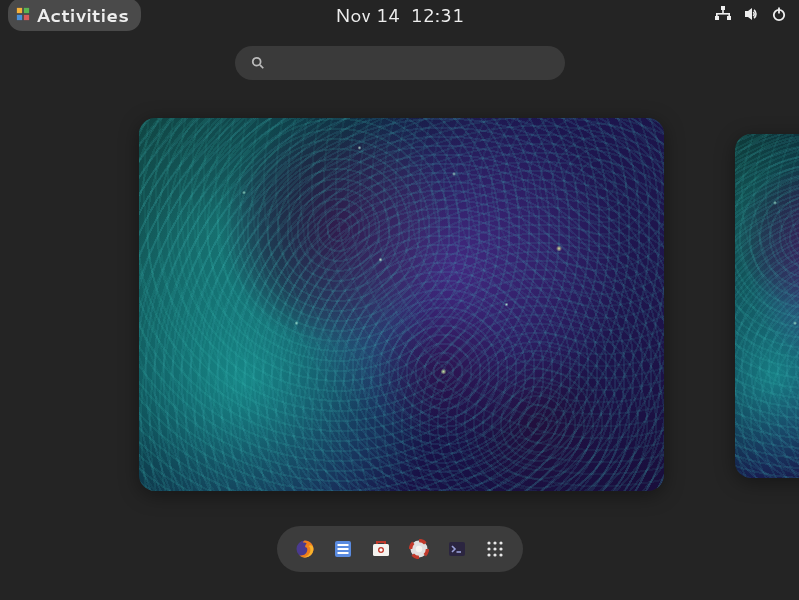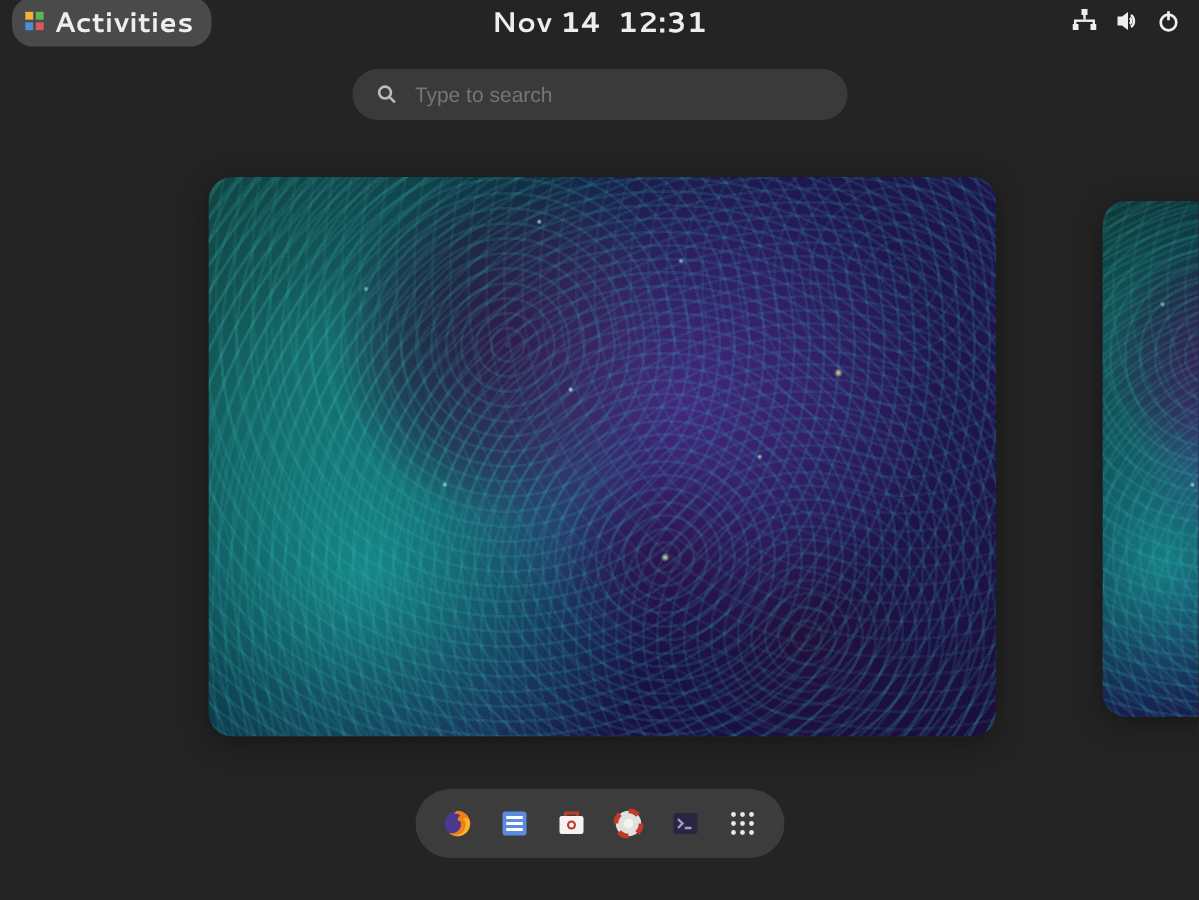--- a/index.html
+++ b/index.html
@@ -21,21 +21,21 @@
     margin-left: 8px;
     display: flex; align-items: center; gap: 6px;
     background: #4a4a4a;
     border-radius: 14px;
     padding: 3px 12px 3px 8px;
     font-weight: 700;
   }
   .activities-btn svg { width: 14px; height: 14px; }
   .clock {
     position: absolute; left: 50%; transform: translateX(-50%);
-    font-weight: 700;
+    font-weight: 400;
   }
   .status-area {
     margin-left: auto; margin-right: 12px;
     display: flex; gap: 12px; align-items: center;
   }
   .status-area svg { width: 16px; height: 16px; fill: #eee; }
 
   
   .searchbar {
     position: absolute; top: 46px; left: 50%; transform: translateX(-50%);
@@ -144,21 +144,20 @@
         <rect x="7.1" y="1.5" width="1.8" height="6" fill="#eee"></rect>
     </svg>
   </div>
 </div>
 
 <div class="searchbar">
   <svg viewBox="0 0 16 16">
     <circle cx="6.5" cy="6.5" r="4.5" fill="none" stroke="#bbb" stroke-width="2"></circle>
     <line x1="10.2" y1="10.2" x2="14" y2="14" stroke="#bbb" stroke-width="2"></line>
   </svg>
-  <input type="text" placeholder="Type to search" style="">
 </div>
 
 <div class="workspace ws1">
   <div class="wallpaper"></div>
 </div>
 <div class="workspace ws2">
   <div class="wallpaper"></div>
 </div>
 
 <div class="dock">

